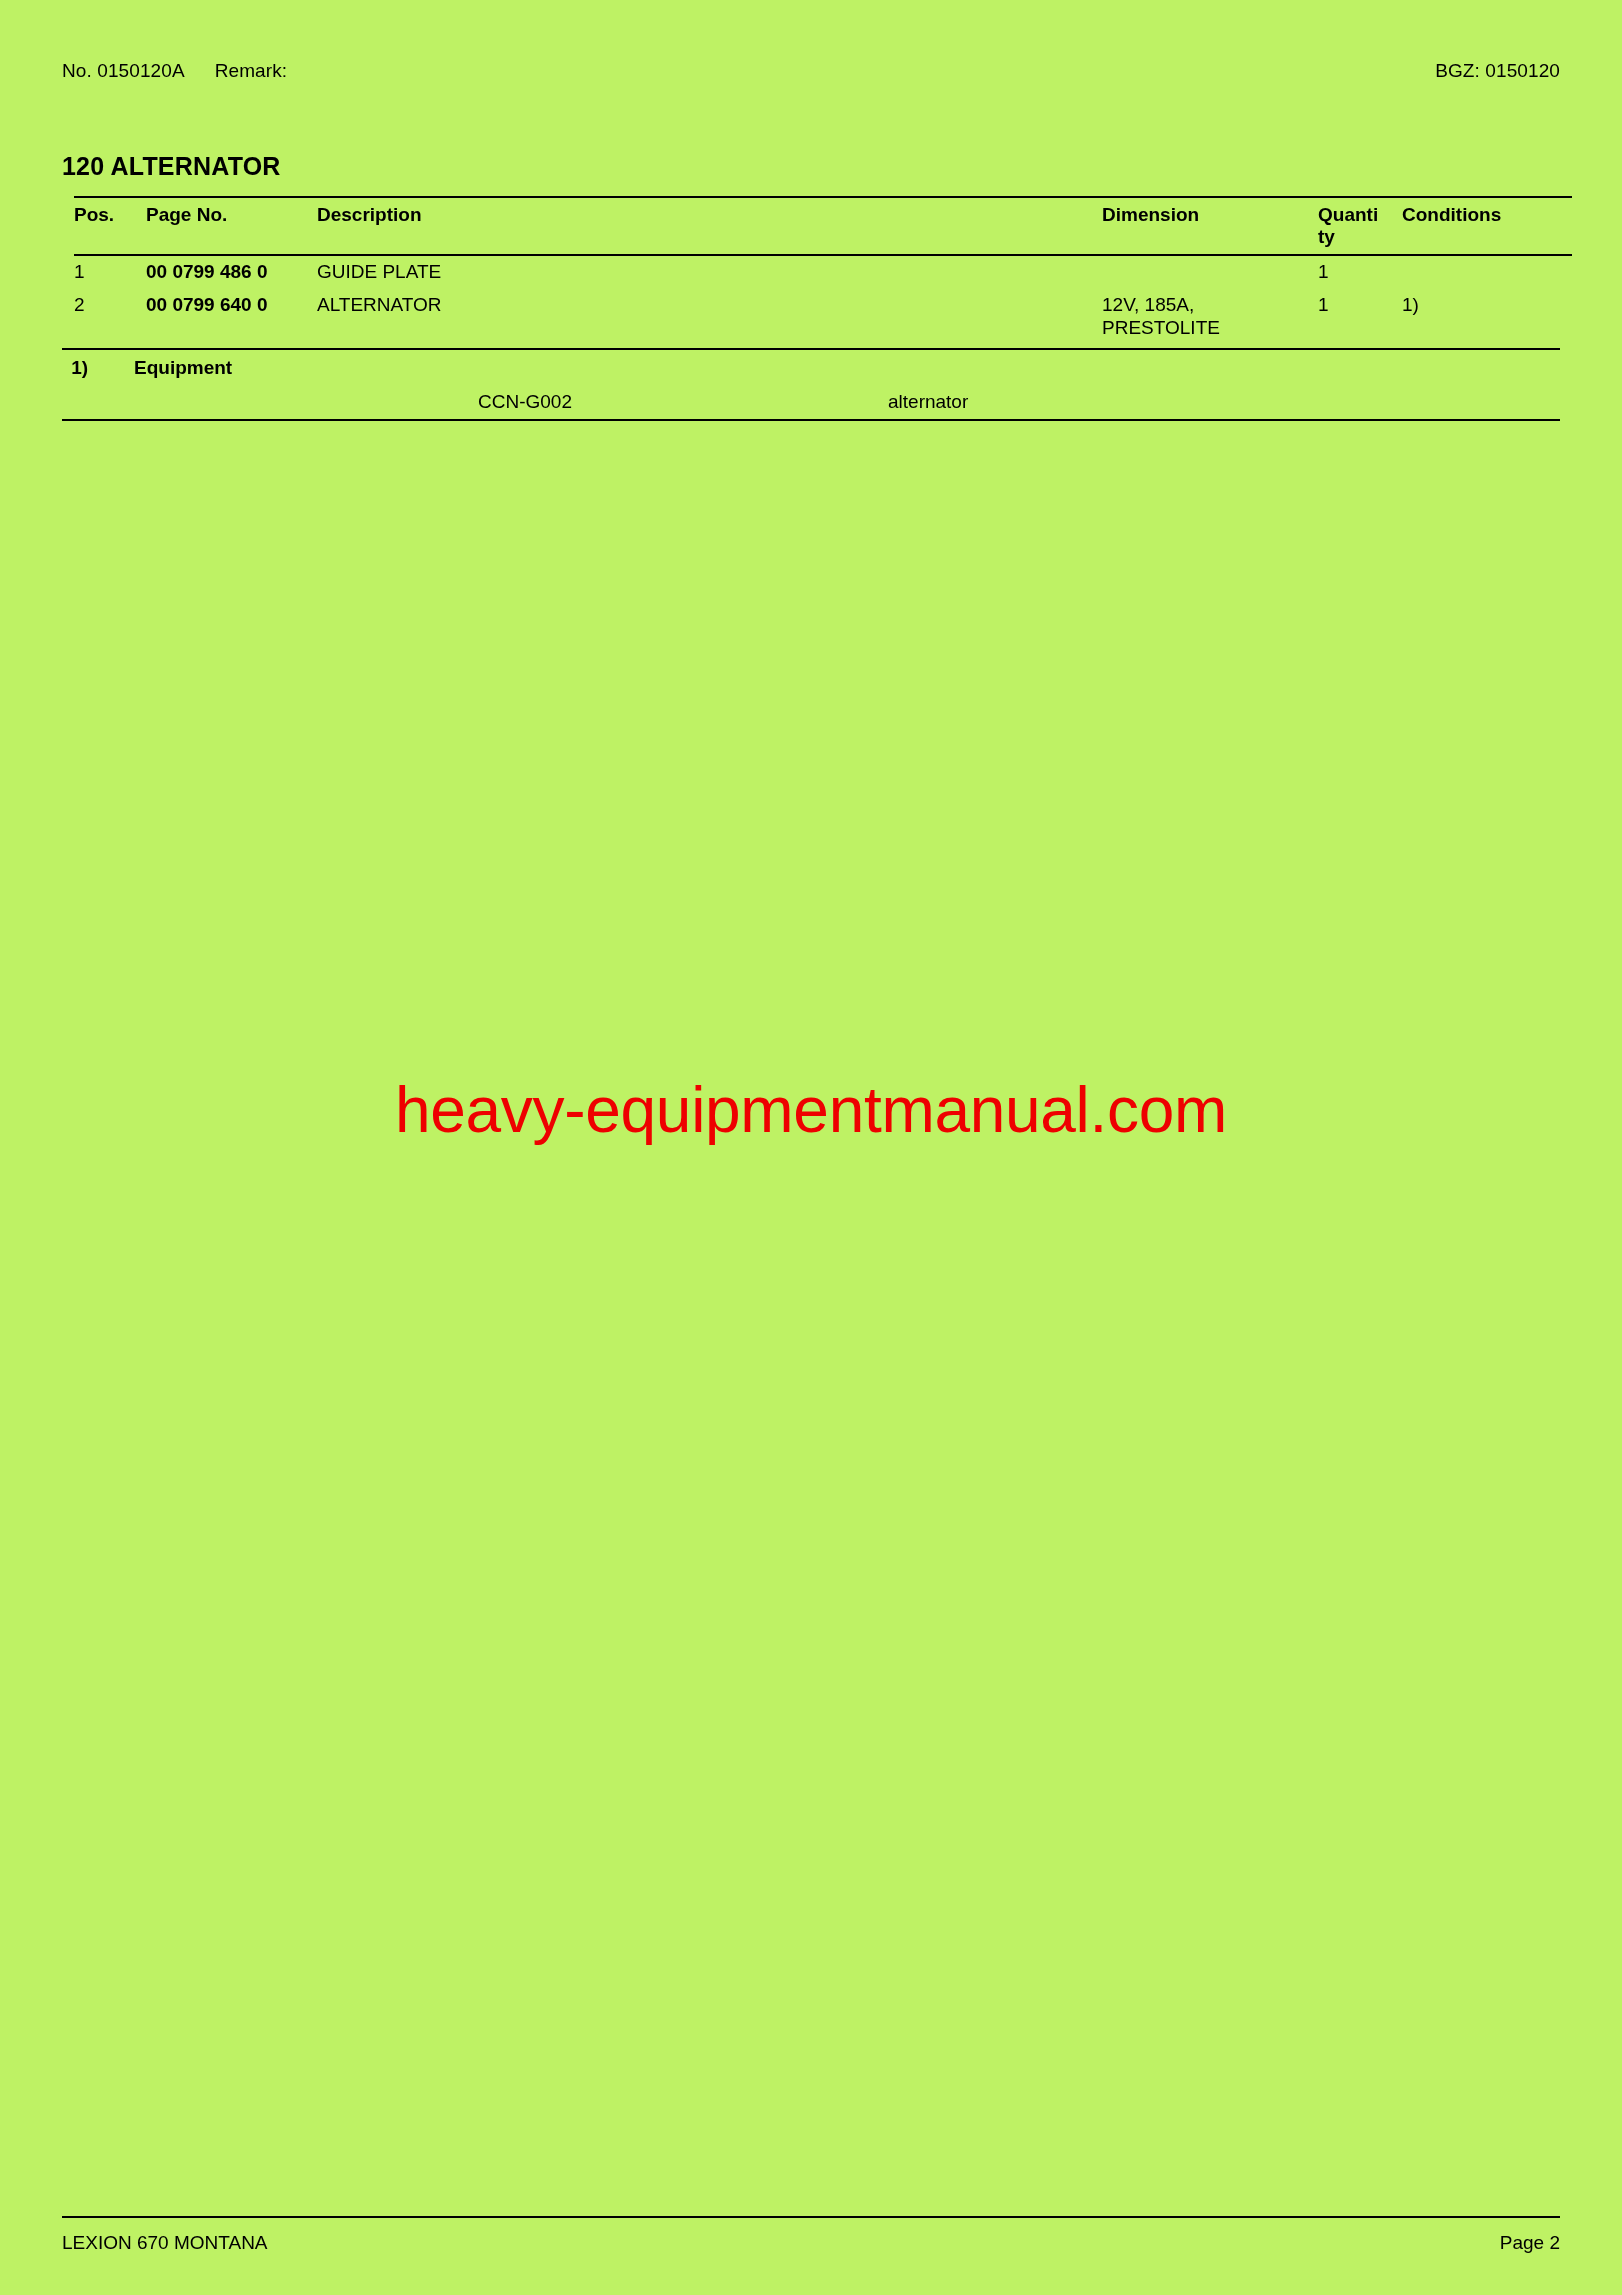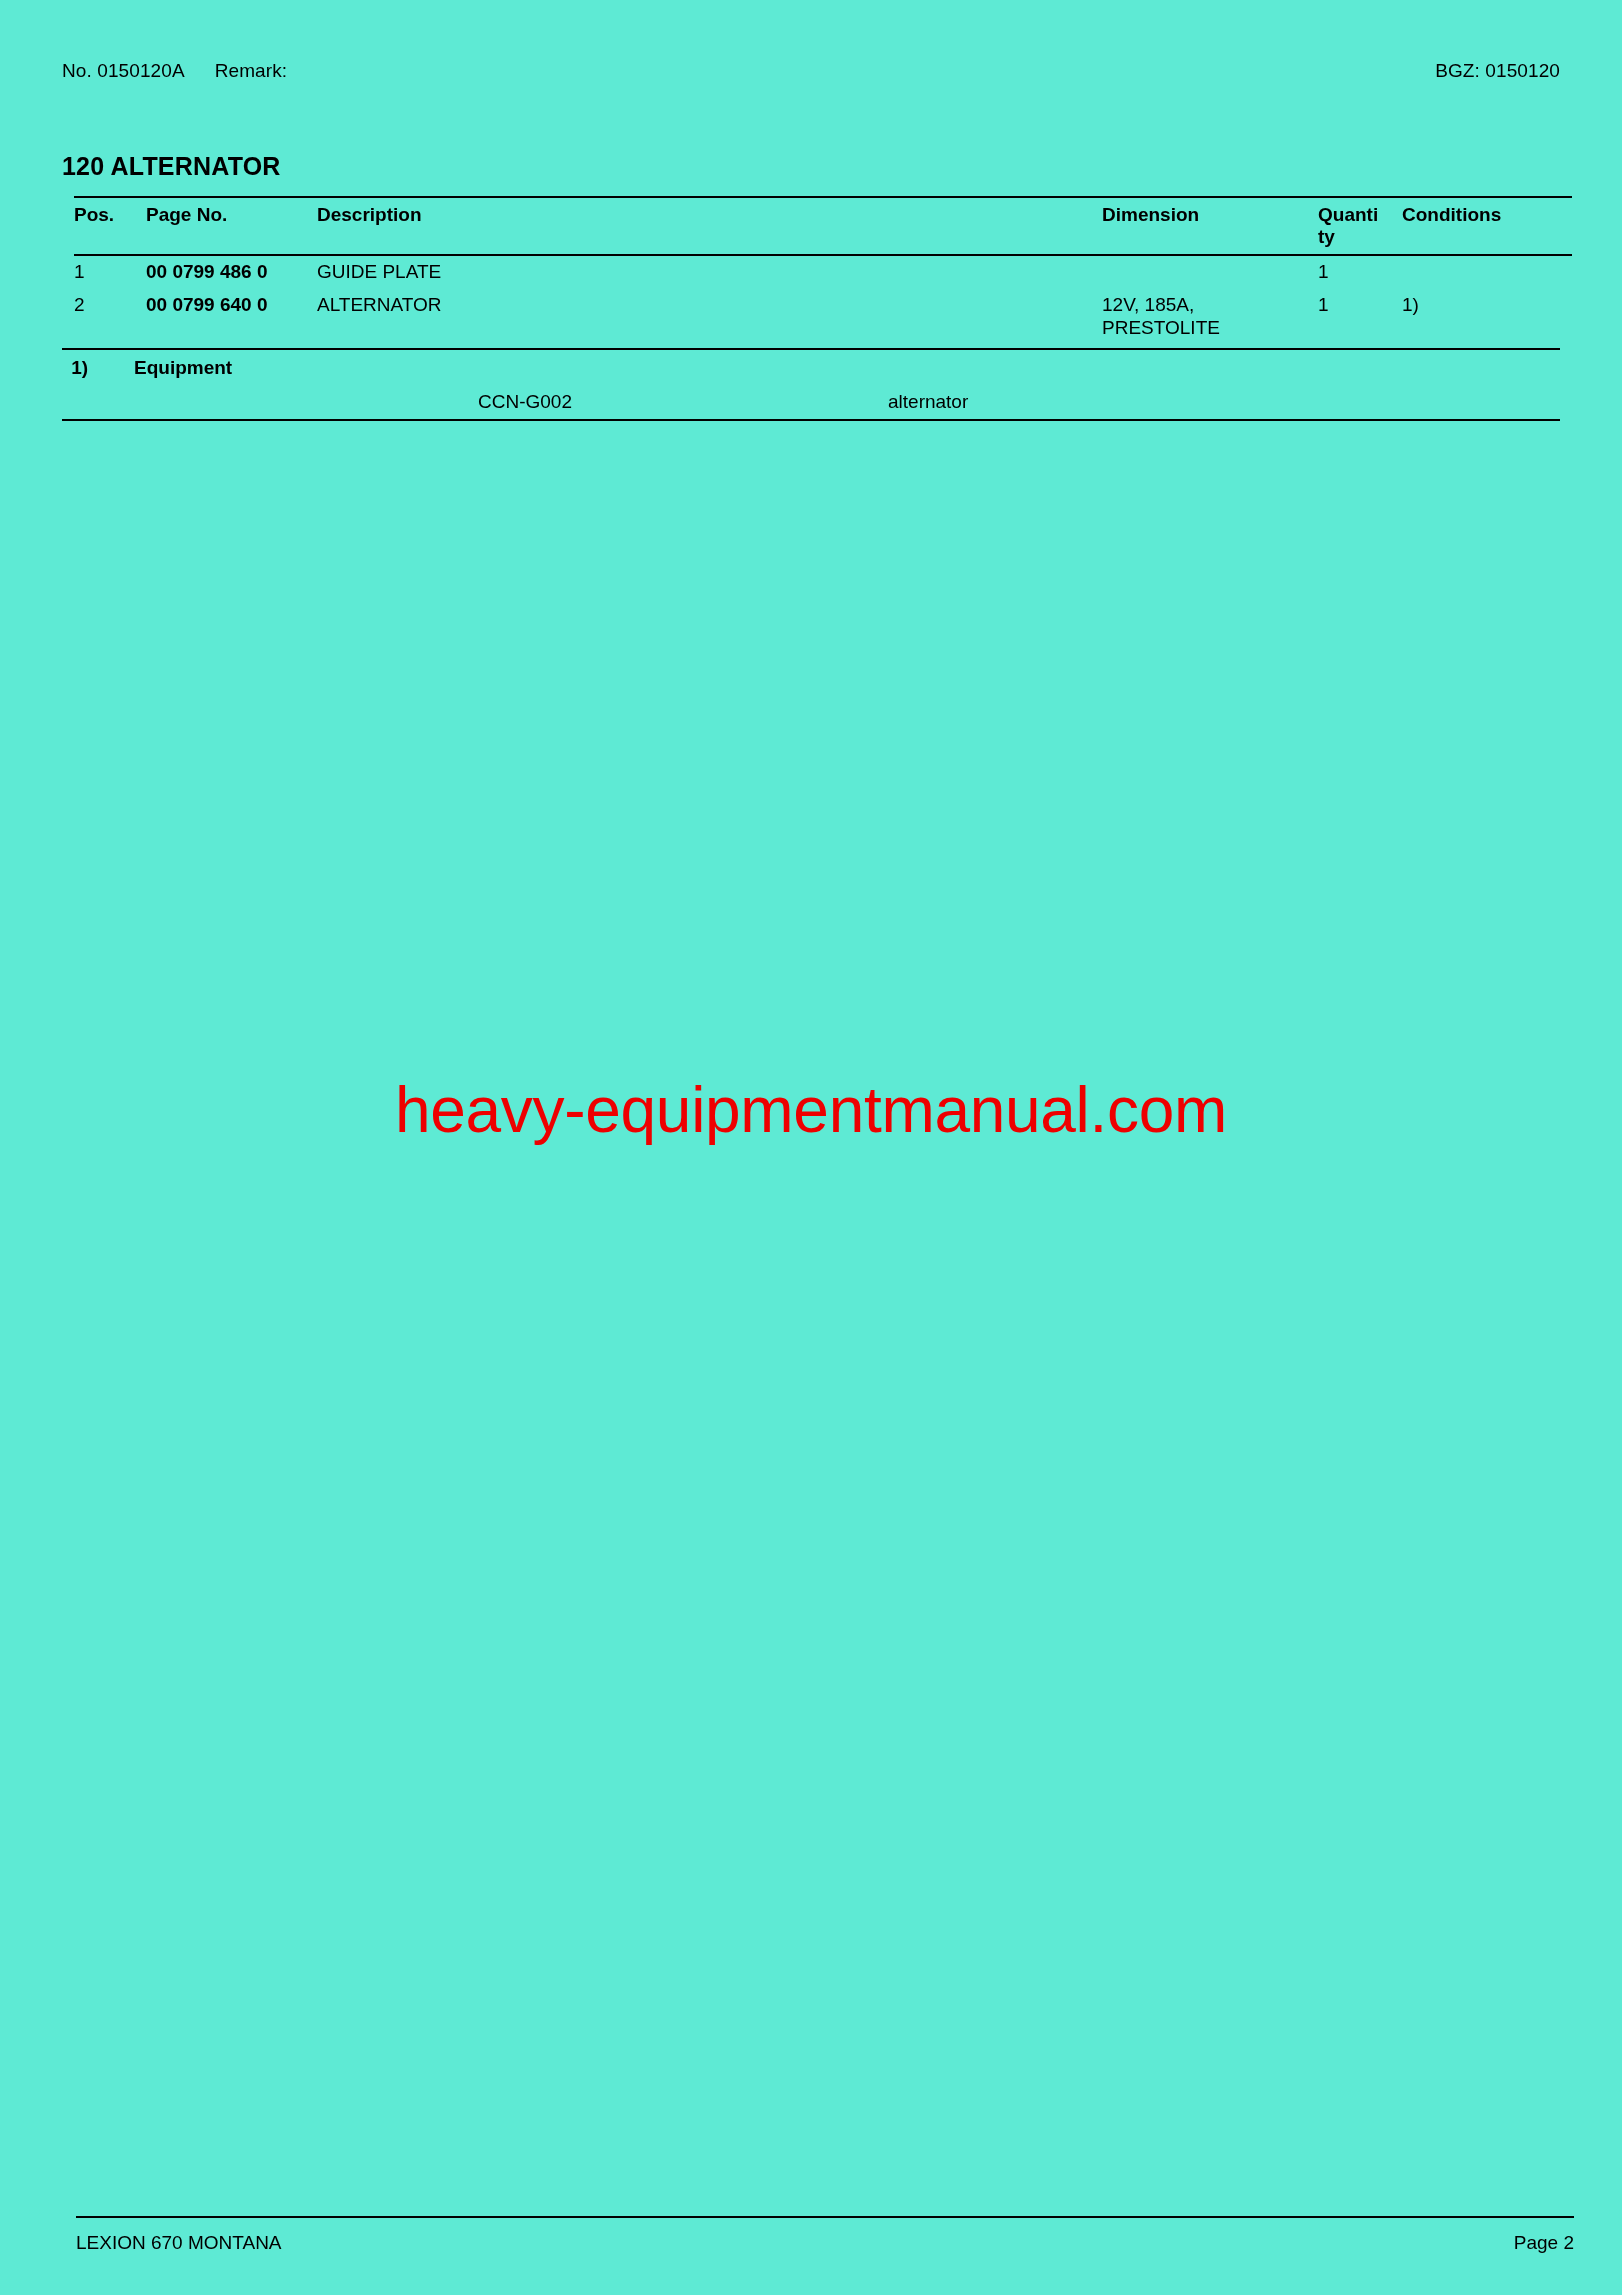--- a/index.html
+++ b/index.html
@@ -8,21 +8,21 @@
     background: #ffffff;
   }
   body {
     font-family: "Liberation Sans", sans-serif;
     color: #000000;
   }
   .page {
     position: relative;
     width: 1623px;
     height: 2295px;
-    background: #5eead4;
+    background: #bef264;
     box-sizing: border-box;
     padding: 16px;
     overflow: hidden;
   }
   .inner {
     position: absolute;
     left: 62px;
     top: 0;
     width: 1498px;
     height: 2295px;
@@ -162,21 +162,20 @@
     letter-spacing: -0.3px;
     white-space: nowrap;
   }
   
   .doc-footer {
     position: absolute;
     bottom: 0;
     left: 0;
     width: 1498px;
     height: 79px;
-    margin-left: 14px;
   }
   .footer-rule {
     position: absolute;
     top: 0;
     left: 0;
     width: 100%;
     height: 2px;
     background: #000000;
   }
   .footer-row {

